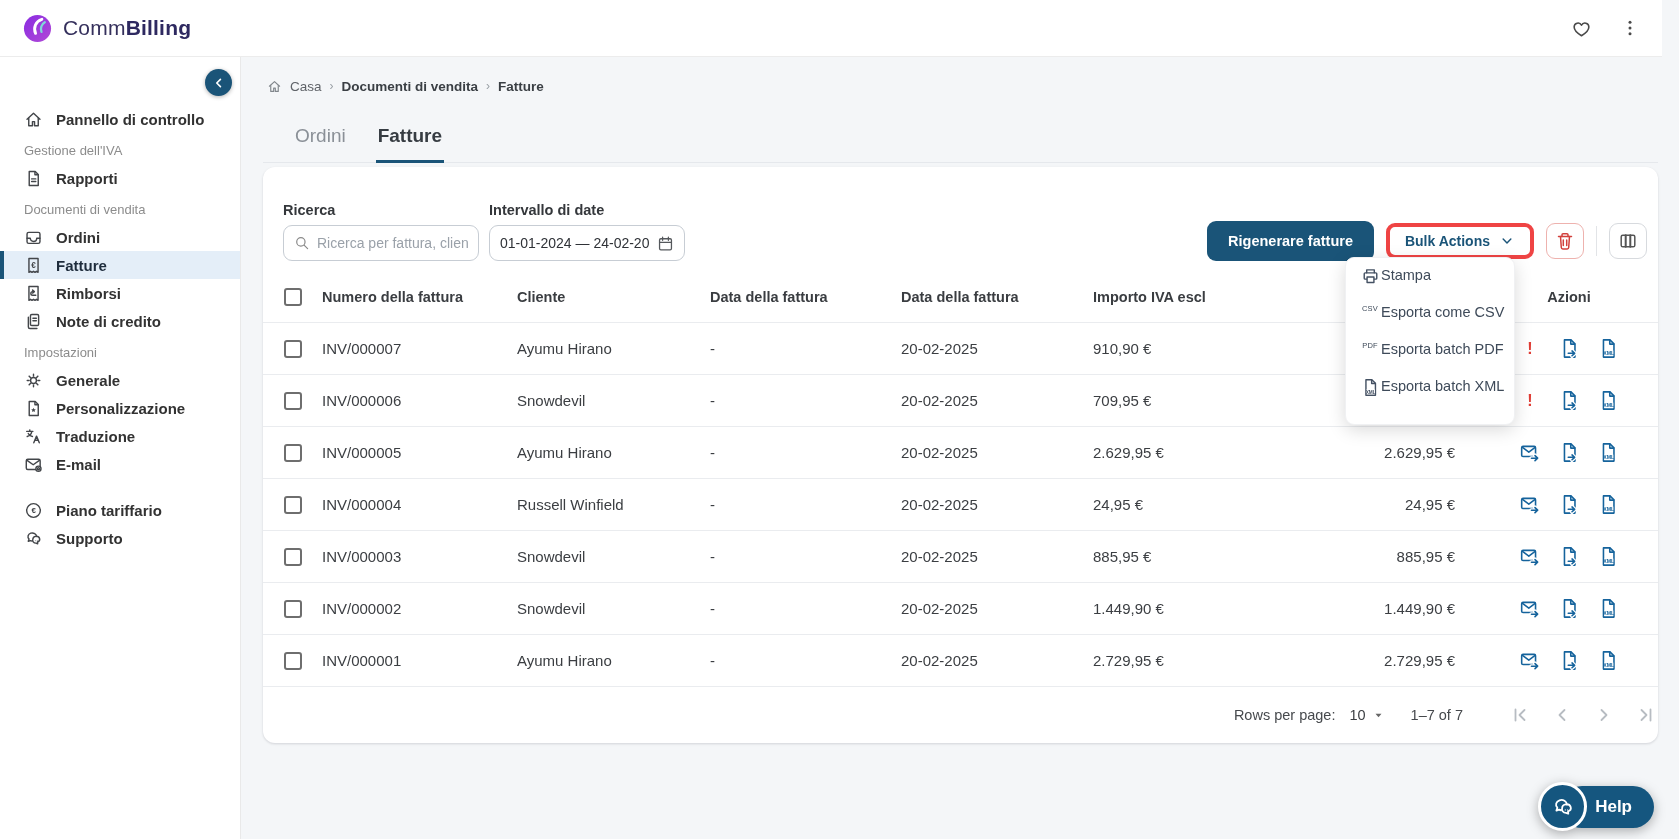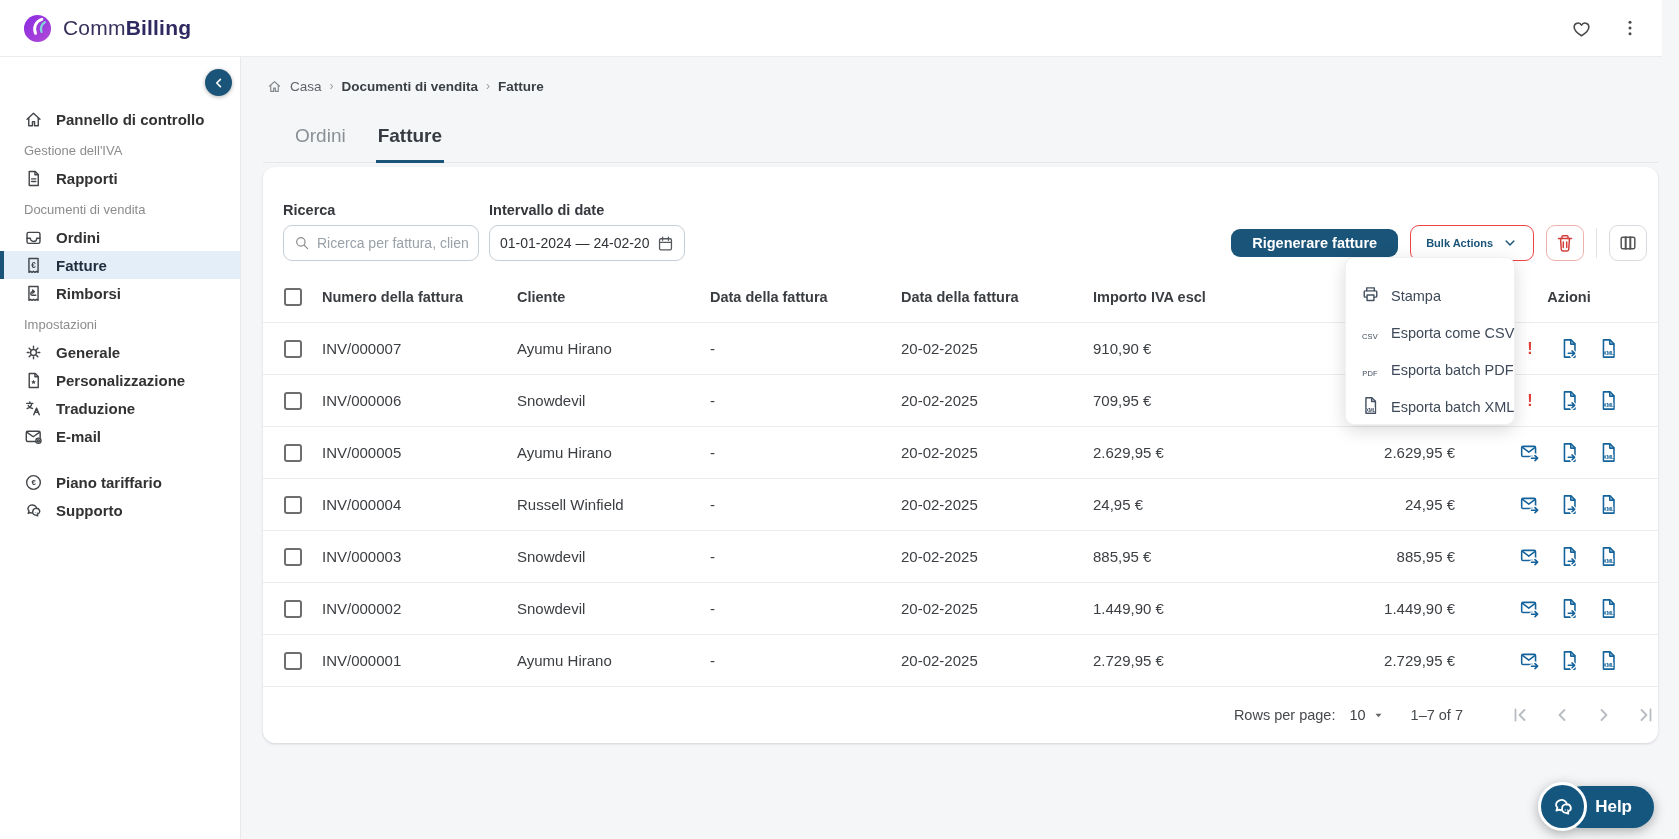--- a/index.html
+++ b/index.html
@@ -47,22 +47,22 @@
   .field-label{font-size:14.5px;font-weight:700;color:#34373b}
   .input{width:196px;height:36px;border:1px solid #c7cdd4;border-radius:9px;background:#fff;display:flex;align-items:center;gap:7px;padding:0 10px;cursor:text}
   .input input{border:none;outline:none;flex:1;min-width:0;font-size:14px;font-family:inherit;color:#333;background:transparent}
   .input input::placeholder{color:#9aa1a9}
   .date-text{flex:1;font-size:14px;color:#2f3237;white-space:nowrap;overflow:hidden}
   .in-ic{color:#8a8a8a;flex:0 0 16px}
   .in-ic svg{width:16px;height:16px}
   .cal-ic{color:#55585c;flex:0 0 17px}
   .cal-ic svg{width:17px;height:17px}
   .toolbar{margin-left:auto;display:flex;align-items:center;gap:12px}
-  .btn-primary{height:28px;padding:0 21px;border:none;border-radius:9px;background:#1a5478;color:#fff;font-size:14.5px;font-weight:700;cursor:pointer}
-  .btn-outline{height:36px;padding:0 15px;border:1px solid #ef4444;border-radius:9px;background:#fff;color:#1a5478;font-size:11px;font-weight:700;display:flex;align-items:center;gap:9px;cursor:pointer}
+  .btn-primary{height:40px;padding:0 21px;border:none;border-radius:9px;background:#1a5478;color:#fff;font-size:14.5px;font-weight:700;cursor:pointer}
+  .btn-outline{height:36px;padding:0 15px;border:4px solid #ef4444;border-radius:9px;background:#fff;color:#1a5478;font-size:14px;font-weight:700;display:flex;align-items:center;gap:9px;cursor:pointer}
   .btn-outline svg{width:16px;height:16px}
   .btn-icon{width:38px;height:36px;border-radius:9px;background:#fff;display:flex;align-items:center;justify-content:center;cursor:pointer}
   .btn-icon svg{width:20px;height:20px}
   .btn-trash{border:1px solid #eeb2ae;color:#d2403c}
   .btn-cols{border:1px solid #d7dade;color:#555}
   .vdiv{width:1px;height:30px;background:#e2e4e7}
 
   
   .thead,.trow{display:flex;align-items:center;height:52px;border-bottom:1px solid #eaecef}
   .thead{font-size:14.5px;font-weight:700;color:#3a3d41}
@@ -85,21 +85,21 @@
   
   .pagination{display:flex;align-items:center;justify-content:flex-end;height:56px;font-size:14.5px;color:#46494d}
   .rpp-select{display:flex;align-items:center;gap:7px;margin-left:14px;cursor:pointer;background:none;border:none;font-size:14.5px;color:#3c3f43}
   .rpp-select svg{width:11px;height:11px;color:#666}
   .range{margin:0 27px}
   .pg-btn{width:24px;height:24px;margin-left:18px;background:none;border:none;display:flex;align-items:center;justify-content:center;color:#b7bcc2;cursor:pointer}
   .pg-btn svg{width:20px;height:20px;stroke-width:1.8}
 
   
   .menu{position:absolute;left:1345px;top:257px;width:170px;background:#fff;border:1px solid #f0f1f3;border-radius:9px;box-shadow:0 5px 18px rgba(0,0,0,.15);padding:9px 0;z-index:40}
-  .menu-item{display:flex;align-items:flex-end;gap:10px;height:37px;padding:0 8px 0 13px;font-size:14.5px;color:#3e4a59;cursor:pointer;white-space:nowrap}
+  .menu-item{display:flex;align-items:flex-start;gap:0;height:37px;padding:0 8px 0 13px;font-size:14.5px;color:#3e4a59;cursor:pointer;white-space:nowrap}
   .mi-ic{width:22px;flex:0 0 22px;display:flex;align-items:center;justify-content:center;color:#445163}
   .mi-ic svg{width:19px;height:19px}
   .ftype{font-size:7.5px;font-weight:400;letter-spacing:.2px;color:#3e4a59}
 
   
   .help{position:absolute;right:25px;bottom:8px;display:flex;align-items:center;z-index:50;cursor:pointer;filter:drop-shadow(0 3px 6px rgba(0,0,0,.3))}
   .help-circle{width:49px;height:49px;border-radius:50%;background:#15567f;border:3px solid #fff;display:flex;align-items:center;justify-content:center;color:#fff;z-index:2}
   .help-circle svg{width:24px;height:24px}
   .help-pill{height:42px;background:#15567f;border-radius:21px;color:#fff;font-size:17px;font-weight:600;display:flex;align-items:center;padding:0 22px 0 34px;margin-left:-26px}
 </style>
@@ -318,20 +318,28 @@
           </span>
         <span>Fatture</span>
       </div>
       <div class="nav-item">
         <span class="nav-ic">
             <svg class="ic">
               <use href="#s-receipt-ret"></use>
             </svg>
           </span>
         <span>Rimborsi</span>
+      </div>
+      <div class="nav-item">
+        <span class="nav-ic">
+            <svg class="ic">
+              <use href="#s-note"></use>
+            </svg>
+          </span>
+        <span>Note di credito</span>
       </div>
     </div>
     <div class="nav-group">
       <div class="nav-label">Impostazioni</div>
       <div class="nav-item">
         <span class="nav-ic">
             <svg class="ic">
               <use href="#s-gear"></use>
             </svg>
           </span>

